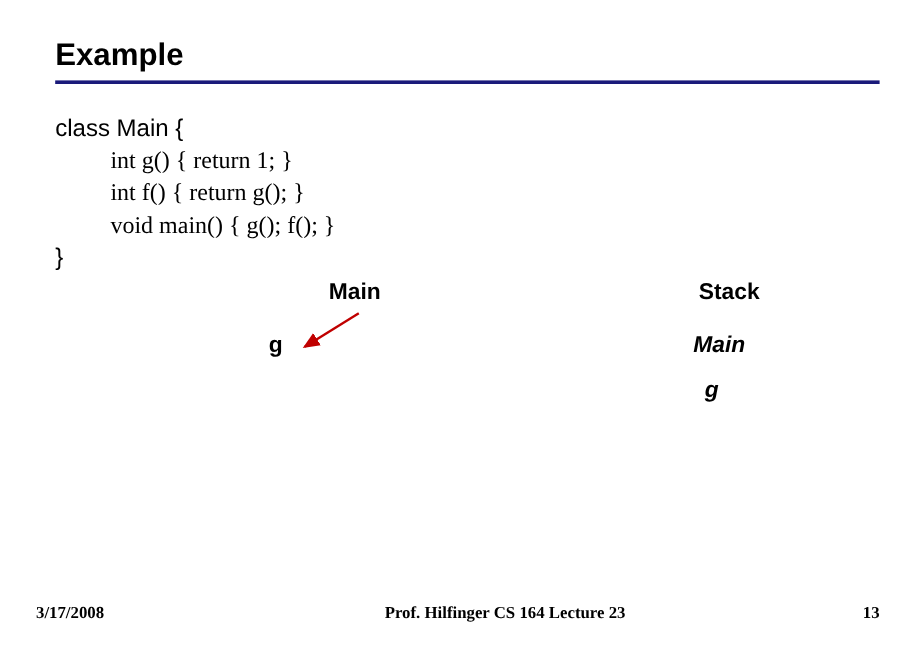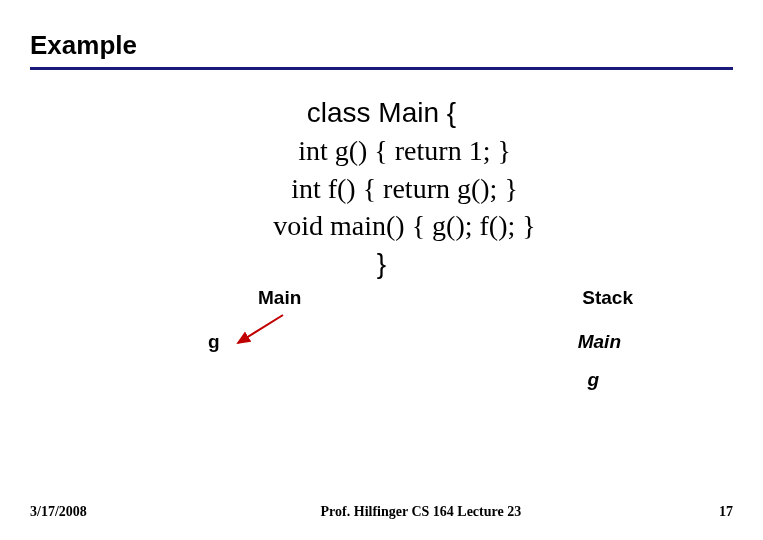--- a/index.html
+++ b/index.html
@@ -5,42 +5,41 @@
     * { margin: 0; padding: 0; box-sizing: border-box; }
     body {
       width: 763px;
       height: 540px;
       background: #fff;
       font-family: "Comic Sans MS", "Comic Sans", cursive, sans-serif;
       position: relative;
       overflow: hidden;
     }
     .slide {
-      padding: 30px 30px 0 30px;
+      padding: 30px 30px 0 46px;
       position: relative;
       width: 100%;
       height: 100%;
     }
     .title {
       font-size: 26px;
       font-weight: bold;
       color: #000;
       margin-bottom: 6px;
     }
     .rule {
       height: 3px;
       background: #1a1a7a;
       width: 100%;
       margin-bottom: 24px;
     }
     .code {
-      font-size: 28px;
+      font-size: 20px;
       line-height: 1.35;
       color: #000;
-      text-align: center;
     }
     .code .indent { padding-left: 46px; display: block; font-family: Liberation Serif, serif; }
     .diagram {
       position: relative;
       height: 130px;
       margin-top: 4px;
     }
     .label {
       position: absolute;
       font-size: 19px;
@@ -102,15 +101,15 @@
       <line x1="55" y1="8" x2="10" y2="36" stroke="#c00000" stroke-width="2" marker-end="url(#arrowhead)"></line>
     </svg>
     <div class="label stack-label">Stack</div>
     <div class="label stack-main">Main</div>
     <div class="label stack-g">g</div>
   </div>
 
   <div class="footer">
     <div>3/17/2008</div>
     <div class="center">Prof. Hilfinger  CS 164  Lecture 23</div>
-    <div>17</div>
+    <div>13</div>
   </div>
 </div>
 
 </body></html>

